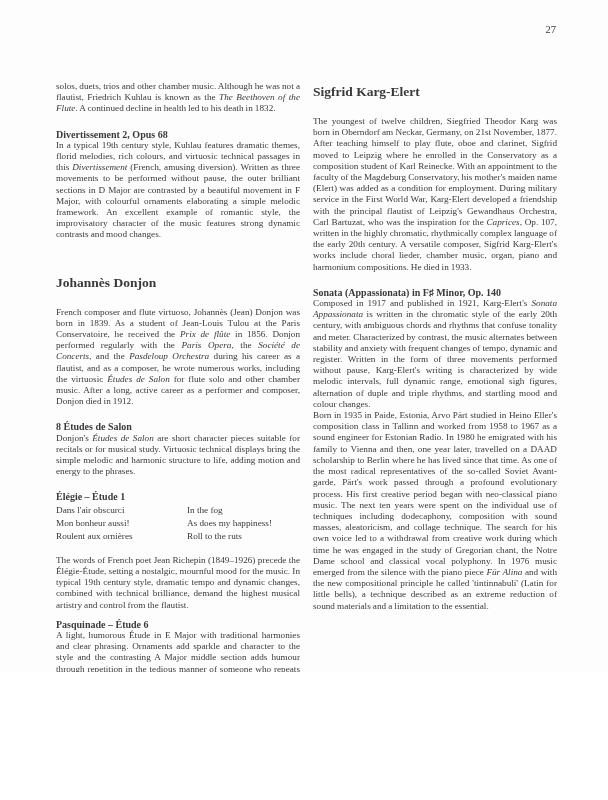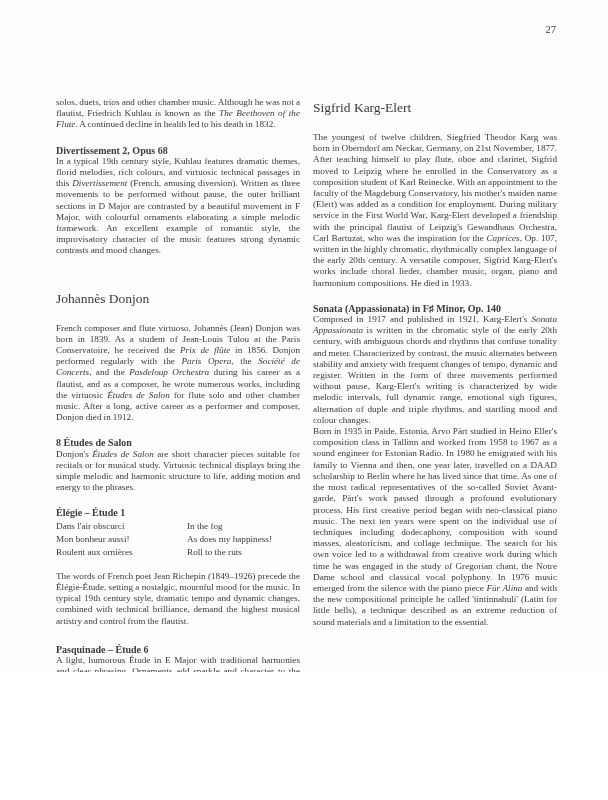--- a/index.html
+++ b/index.html
@@ -19,47 +19,47 @@
   }
   .page-number {
     position: absolute;
     top: 24px;
     right: 52px;
     font-size: 10.5px;
     line-height: 12px;
   }
   .col {
     position: absolute;
-    top: 97px;
+    top: 81px;
     width: 244px;
   }
   .col-left  { left: 56px;  }
   .col-right { left: 313px; }
 
   .body-par {
     font-size: 9.2px;
     line-height: 11.2px;
     text-align: justify;
     margin: 0;
     word-spacing: -0.2px;
   }
   .it { font-style: italic; }
 
   .subhead {
     font-size: 10px;
     line-height: 11.2px;
     font-weight: bold;
     margin: 14px 0 0 0;
   }
-  .subhead.tight { margin-top: 17px; }
+  .subhead.tight { margin-top: 8px; }
 
   .section-head {
     font-size: 13.5px;
     line-height: 16px;
-    font-weight: normal;
+    font-weight: bold;
     margin: 34px 0 16px 0;
   }
   .section-head.first { margin-top: 3px; }
   .section-head.push  { margin-top: 56px; }
 
   .poem {
     margin-top: 1px;
   }
   .poem-row {
     display: flex;

